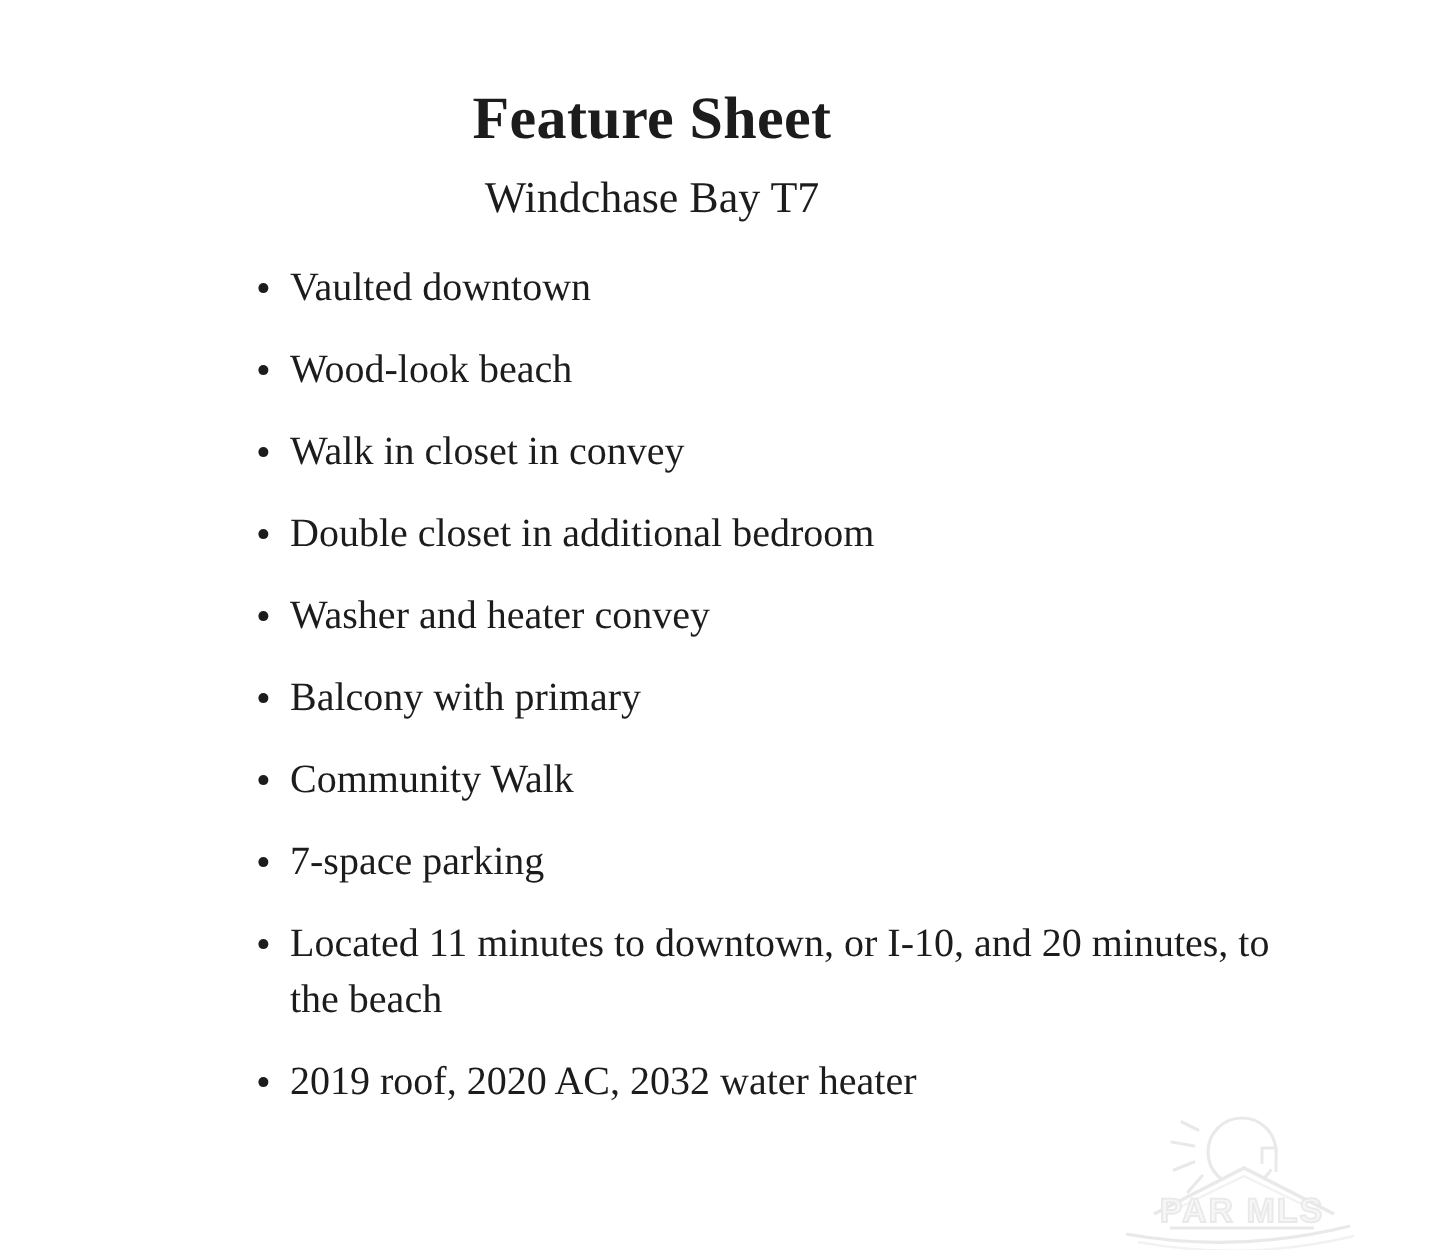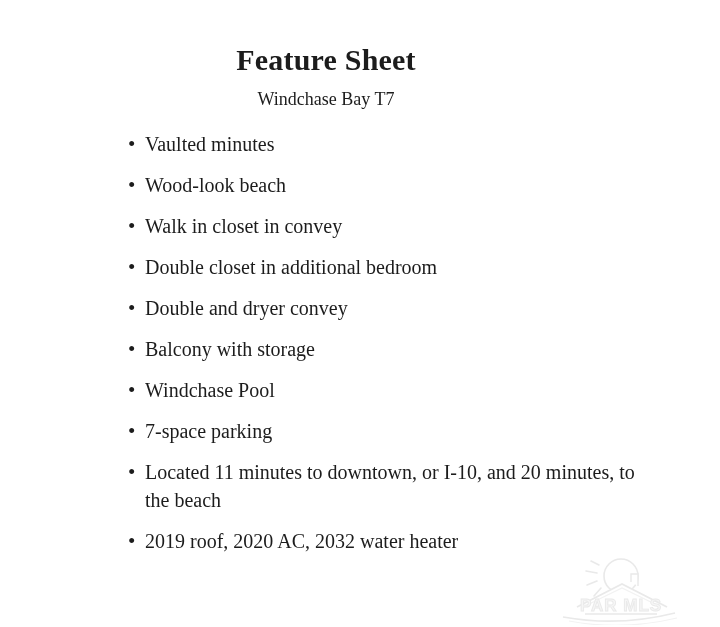--- a/index.html
+++ b/index.html
@@ -26,21 +26,21 @@
   }
   .doc-title{
     margin:0;
     font-size:30px;
     line-height:36px;
     font-weight:bold;
     letter-spacing:0.2px;
   }
   .doc-subtitle{
     margin:6px 0 0 0;
-    font-size:18px;
+    font-size:22px;
     line-height:30px;
     font-weight:normal;
   }
   .feature-list{
     position:absolute;
     left:128px;
     top:130px;
     width:514px;
     margin:0;
     padding:0;
@@ -80,51 +80,51 @@
 
   <div class="header">
     <h1 class="doc-title">Feature Sheet</h1>
     <h2 class="doc-subtitle">Windchase Bay T7</h2>
   </div>
 
   <ul class="feature-list">
 
       <li>
         <span class="bullet">•</span>
-        <span class="txt">Vaulted minutes</span>
+        <span class="txt">Vaulted downtown</span>
       </li>
 
       <li>
         <span class="bullet">•</span>
         <span class="txt">Wood-look beach</span>
       </li>
 
       <li>
         <span class="bullet">•</span>
         <span class="txt">Walk in closet in convey</span>
       </li>
 
       <li>
         <span class="bullet">•</span>
         <span class="txt">Double closet in additional bedroom</span>
       </li>
 
       <li>
         <span class="bullet">•</span>
-        <span class="txt">Double and dryer convey</span>
+        <span class="txt">Washer and heater convey</span>
       </li>
 
       <li>
         <span class="bullet">•</span>
-        <span class="txt">Balcony with storage</span>
+        <span class="txt">Balcony with primary</span>
       </li>
 
       <li>
         <span class="bullet">•</span>
-        <span class="txt">Windchase Pool</span>
+        <span class="txt">Community Walk</span>
       </li>
 
       <li>
         <span class="bullet">•</span>
         <span class="txt">7-space parking</span>
       </li>
 
       <li>
         <span class="bullet">•</span>
         <span class="txt">Located 11 minutes to downtown, or I-10, and 20 minutes, to the beach</span>

